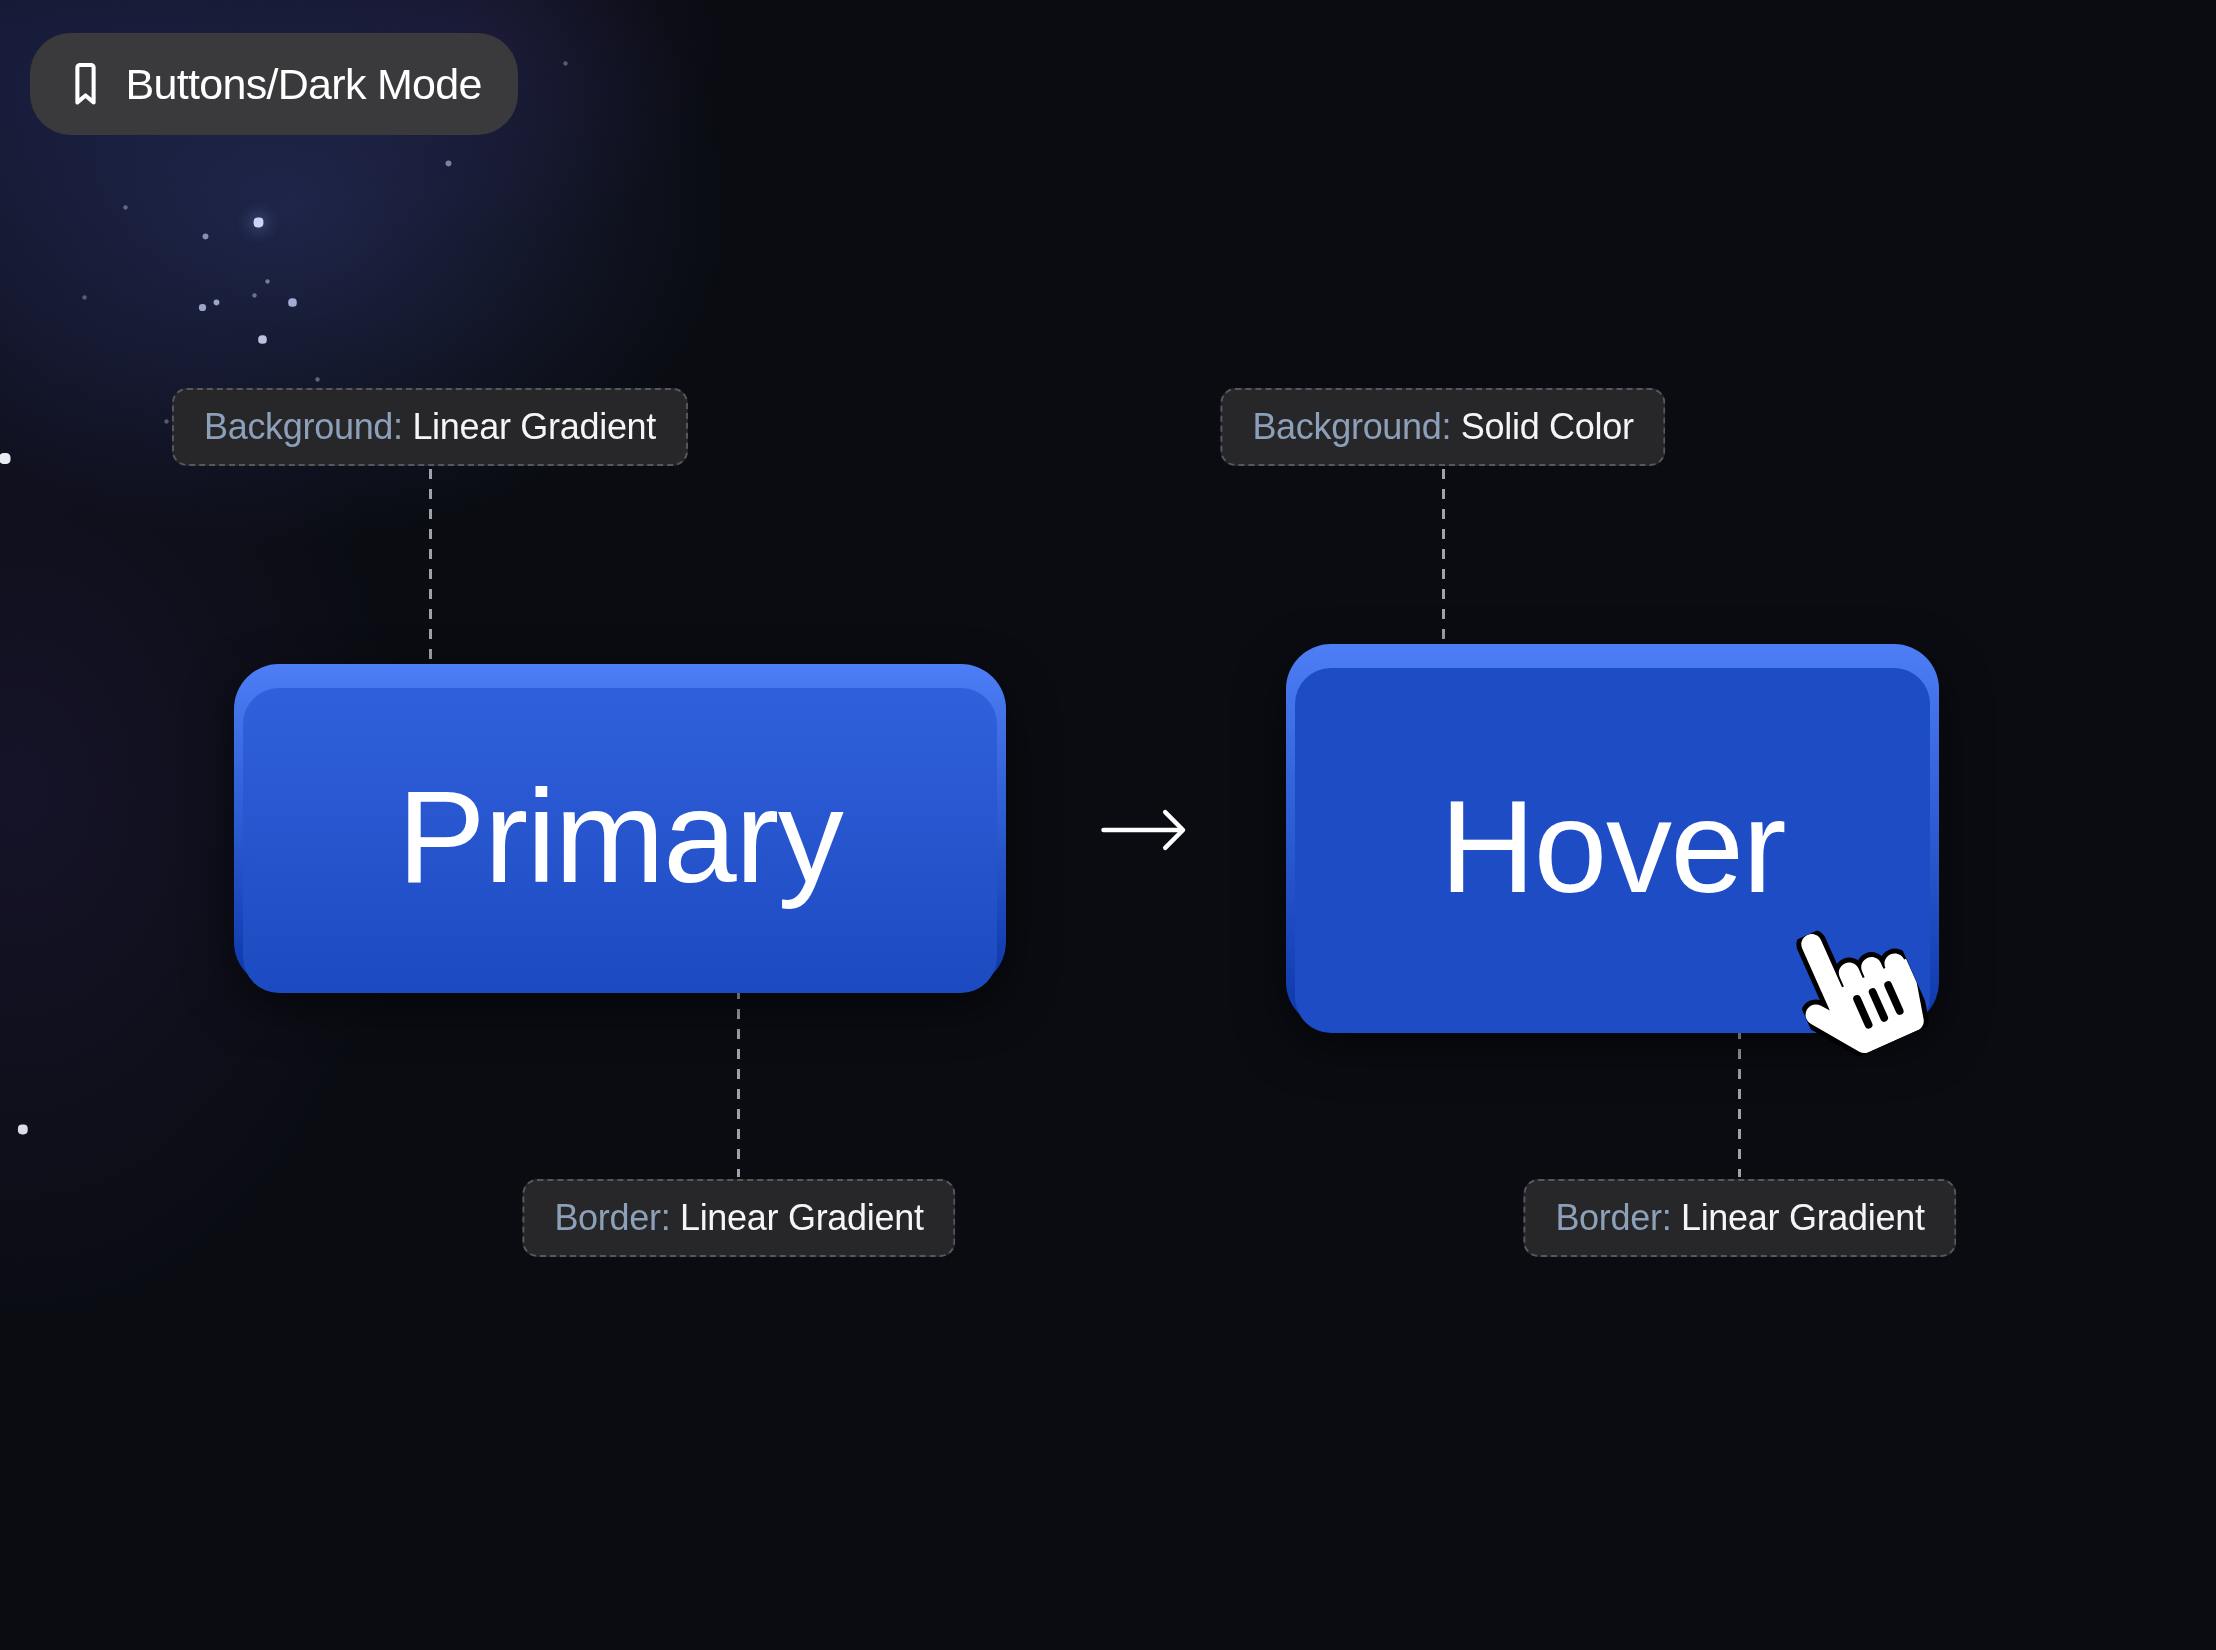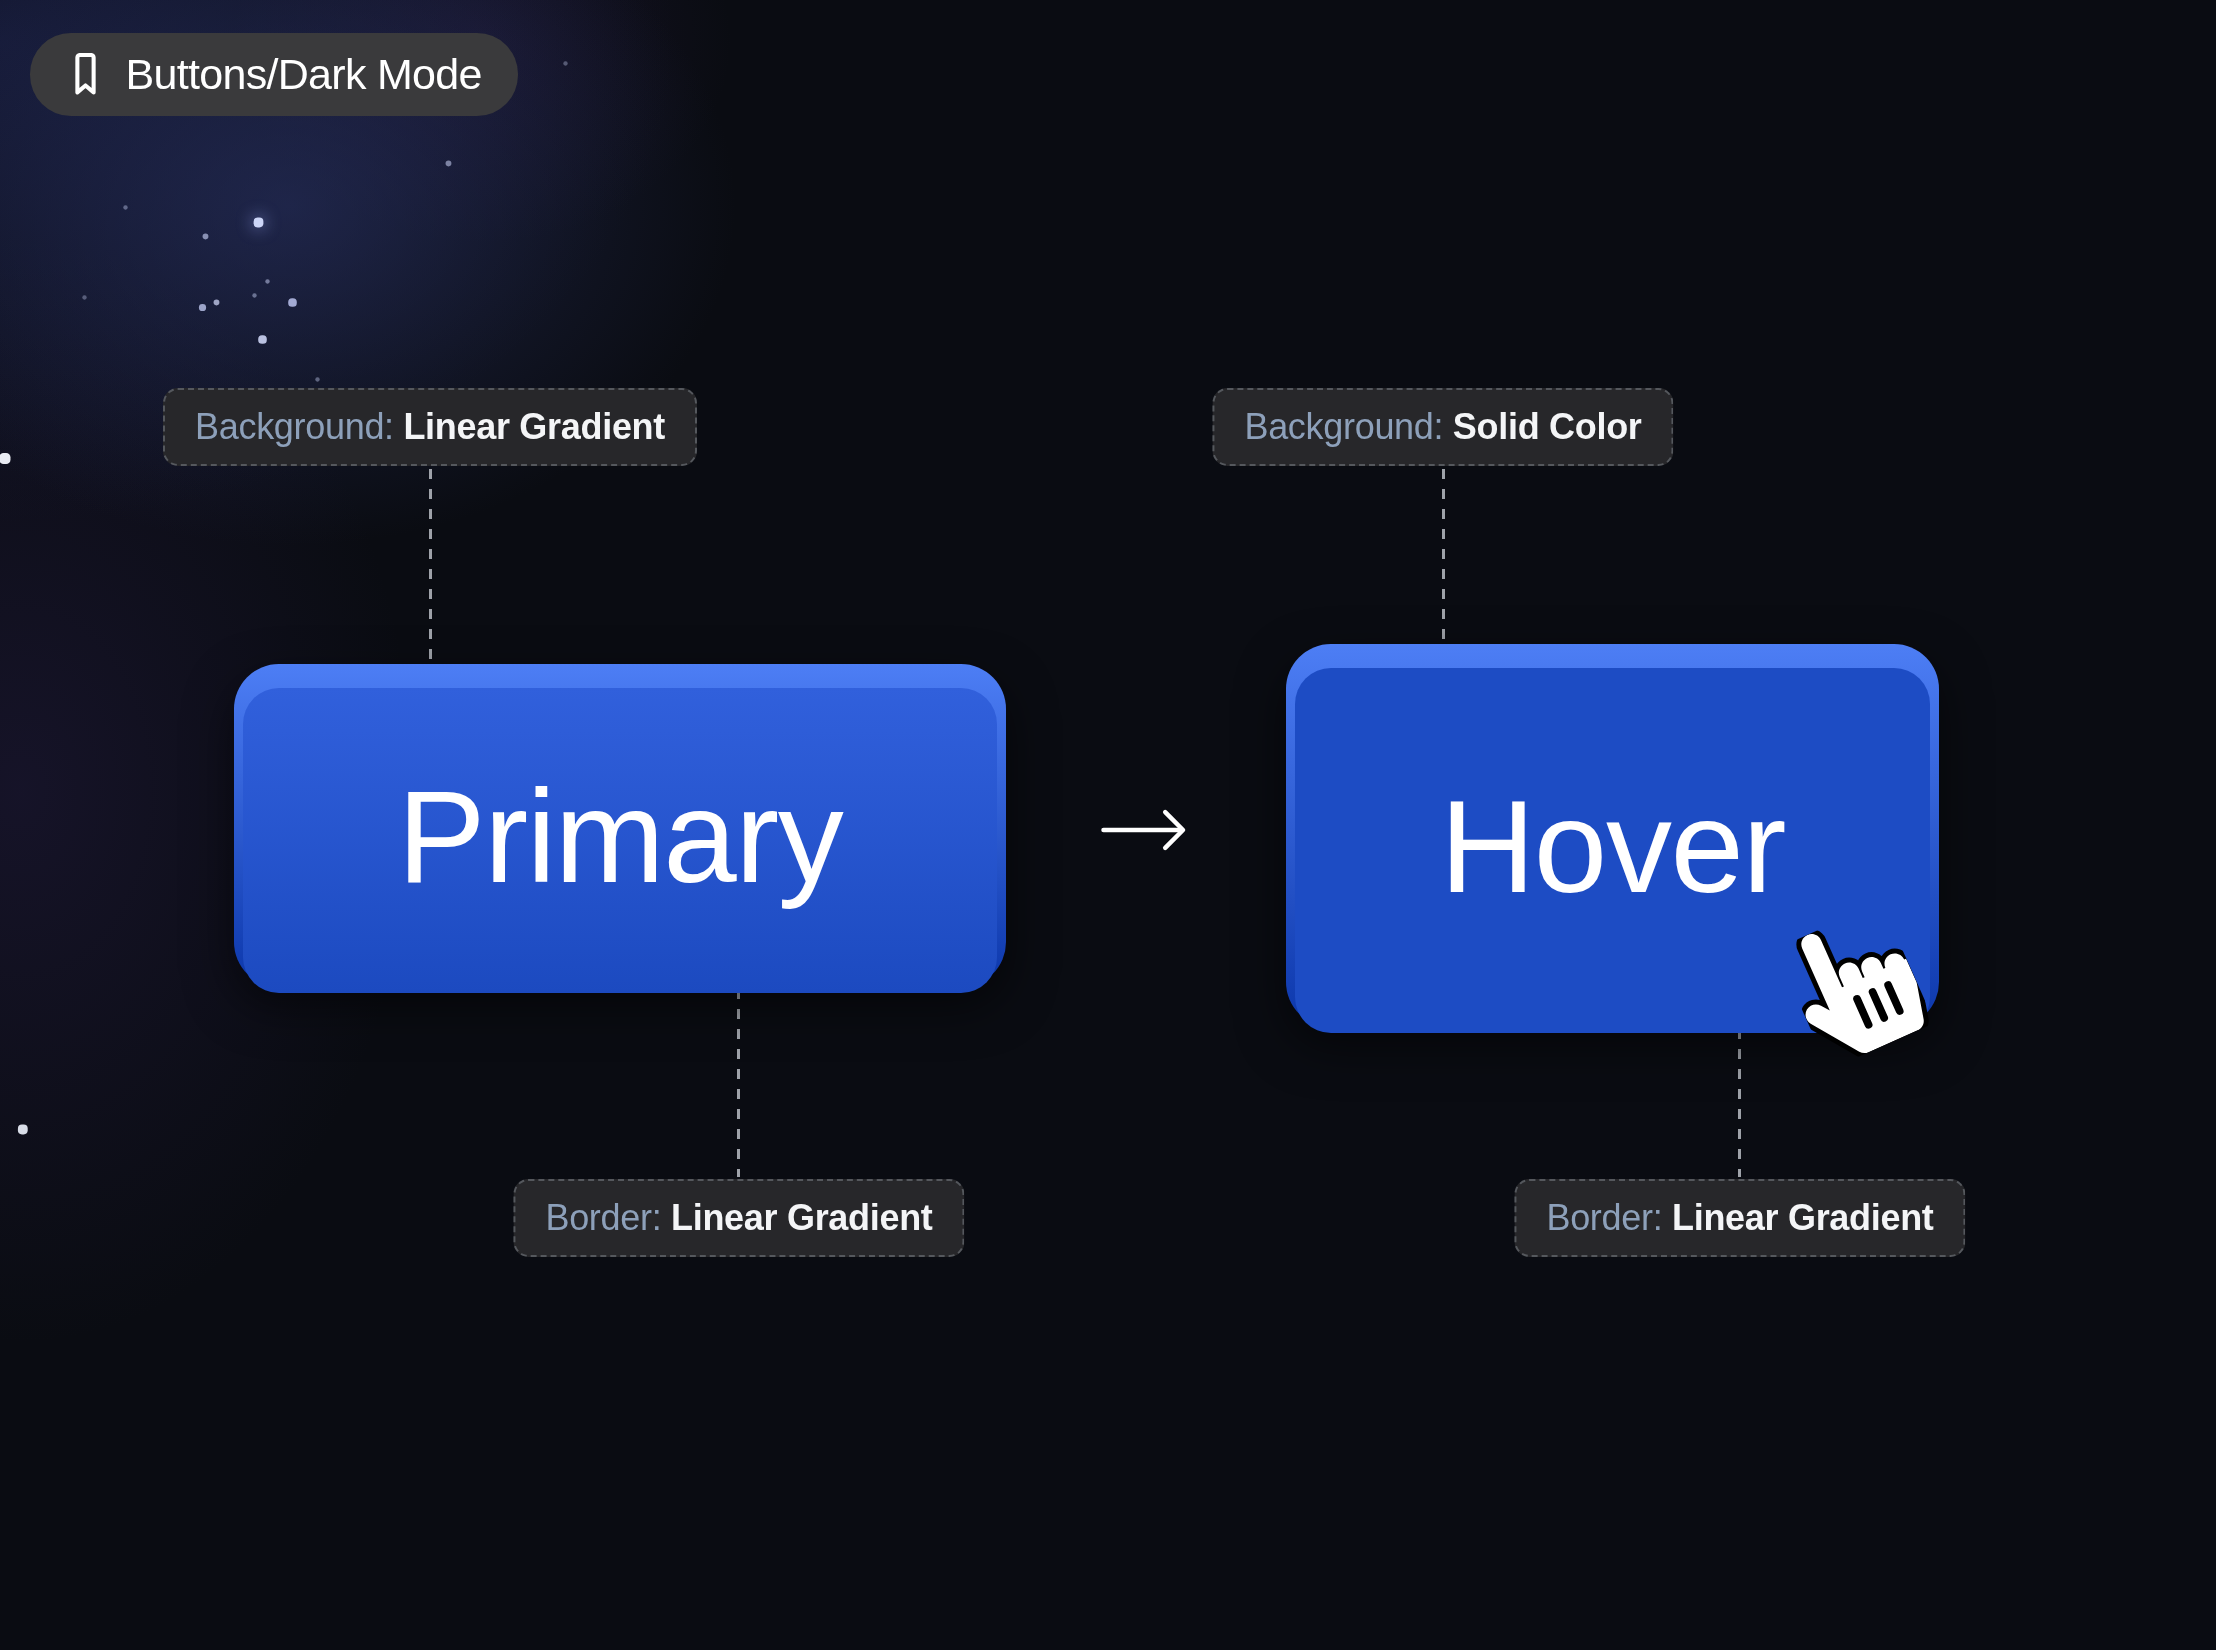--- a/index.html
+++ b/index.html
@@ -36,31 +36,31 @@
       21.3px 1128px 0 3.4px rgba(240,244,255,.90),
       385px 62px  0 0.7px rgba(205,214,250,.50),
       447px 162px 0 1.4px rgba(205,214,250,.55),
       124px 206px 0 0.7px rgba(205,214,250,.40),
       482px 103px 0 0.7px rgba(205,214,250,.40),
       316px 378px 0 0.7px rgba(205,214,250,.40),
       165px 420px 0 0.7px rgba(205,214,250,.35),
       83px 296px 0 0.7px rgba(205,214,250,.35),
       564px 62px  0 0.7px rgba(205,214,250,.35);}
   
-  .badge{position:absolute;left:30px;top:33px;height:83px;border-radius:41px;
+  .badge{position:absolute;left:30px;top:33px;height:102px;border-radius:41px;
     background:var(--badge-bg);display:flex;align-items:center;gap:20.6px;padding:0 36px;
     color:var(--badge-text);font-size:43px;letter-spacing:-0.7px;white-space:nowrap;}
   .badge svg{flex:0 0 auto;display:block;}
   
   .chip{position:absolute;transform:translateX(-50%);height:78px;border-radius:15px;
     background:var(--chip-bg);border:2.1px dashed var(--chip-border);
     display:flex;align-items:center;gap:9.6px;padding:12px 30px;white-space:nowrap;
     font-size:36px;letter-spacing:-0.3px;}
   .chip .k{color:var(--chip-key);}
-  .chip .v{color:var(--chip-value);font-weight:700;}
+  .chip .v{color:var(--chip-value);font-weight:400;}
   
   .connector{position:absolute;width:2.8px;opacity:.85;
     background:repeating-linear-gradient(180deg,var(--connector) 0 10.3px,transparent 10.3px 20px);}
   
   .btn{position:absolute;padding:9px;border-radius:45px;
     background:linear-gradient(180deg,var(--button-border-top),var(--button-border-bottom));
     box-shadow:0 18px 48px rgba(0,0,0,.55);}
   .btn-inner{width:100%;height:100%;border-radius:36px;display:flex;align-items:center;justify-content:center;margin-top:15px;}
   .btn-primary .btn-inner{background:linear-gradient(180deg,var(--primary-fill-top),var(--primary-fill-bottom));}
   .btn-hover .btn-inner{background:var(--hover-fill);}

